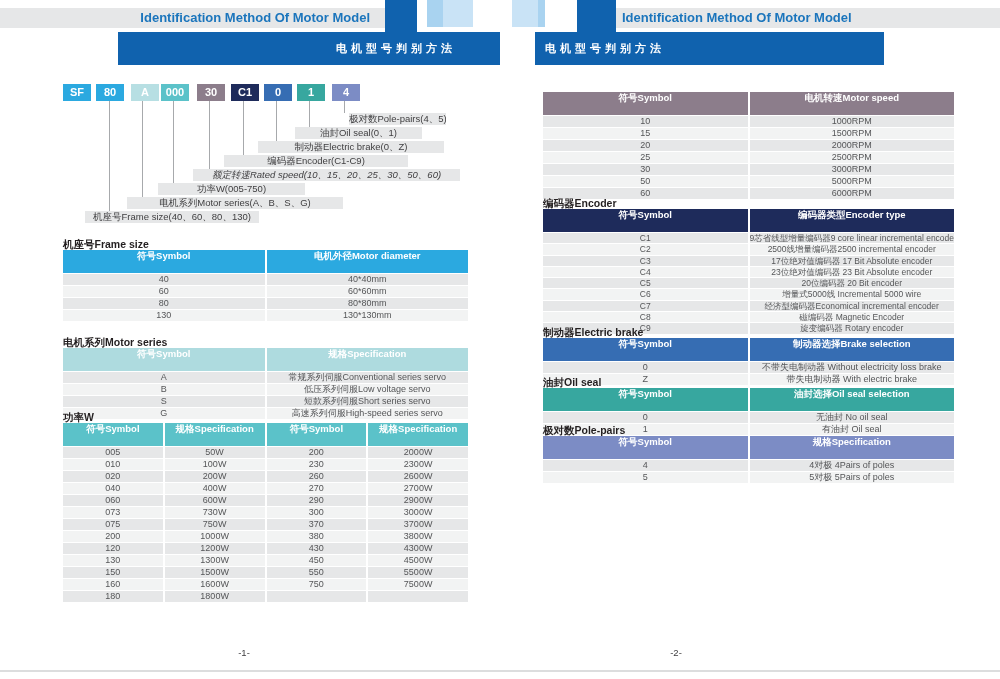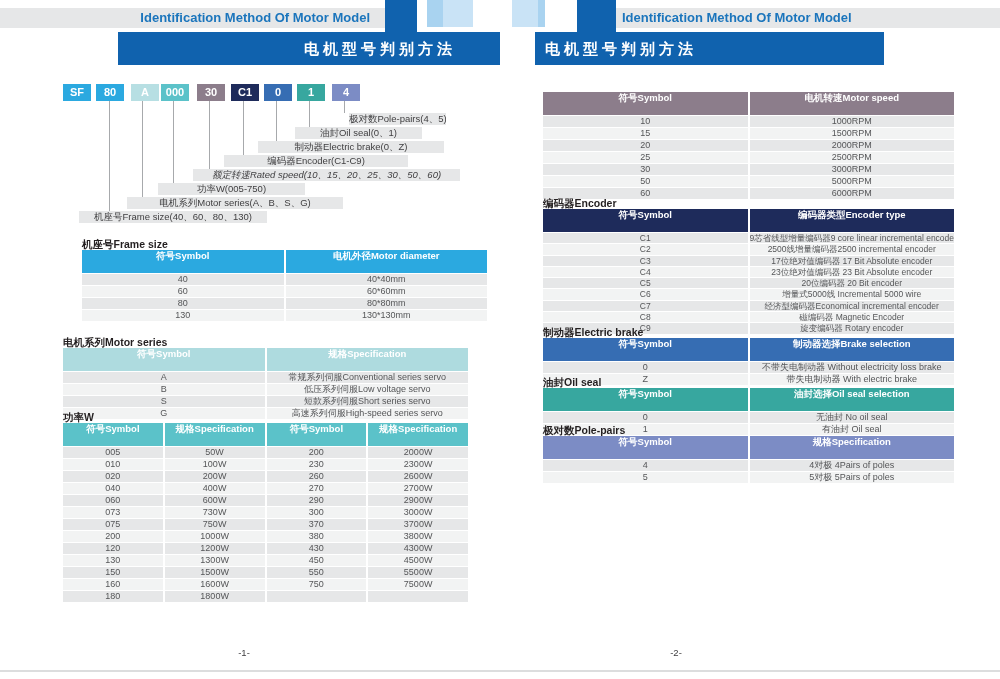--- a/index.html
+++ b/index.html
@@ -7,21 +7,21 @@
   #page { position:relative; width:1000px; height:679px; background:#fff; }
 
   
   .graybar { position:absolute; top:8px; height:20px; background:#E6E7E8; }
   .graybar.left { left:0; width:400px; }
   .graybar.right { left:597px; width:403px; }
   .entitle { position:absolute; top:0; width:100%; height:20px; line-height:20px; color:#1B75BC; font-weight:bold; font-size:13px; }
   .graybar.left .entitle { text-align:right; padding-right:30px; }
   .graybar.right .entitle { text-align:left; padding-left:25px; }
   .deco { position:absolute; top:0; }
-  .banner { position:absolute; top:32px; height:33px; background:#1062AE; color:#fff; font-weight:bold; font-size:15px; letter-spacing:4px; line-height:33px; }
+  .banner { position:absolute; top:32px; height:33px; background:#1062AE; color:#fff; font-weight:bold; font-size:11px; letter-spacing:4px; line-height:33px; }
   .banner.left { left:118px; width:382px; text-align:right; padding-right:44px; }
   .banner.right { left:535px; width:349px; text-align:left; padding-left:10px; }
 
   
   .codebox { position:absolute; top:84px; width:28px; height:17px; color:#fff; font-weight:bold; font-size:11px; text-align:center; line-height:17px; }
   .cline { position:absolute; width:1px; background:#A7A9AC; top:101px; }
   .clabel { position:absolute; height:12px; line-height:12px; background:#E6E7E8; color:#414042; font-size:9.5px; text-align:center; white-space:nowrap; overflow:hidden; }
 
   
   .tsection { position:absolute; }
@@ -87,23 +87,23 @@
   <div class="cline" style="left:309px;height:26px;"></div>
   <div class="cline" style="left:344px;height:12px;"></div>
 
   <div class="clabel" style="top:113px;left:333px;width:97px;margin-left:16px;">极对数Pole-pairs(4、5)</div>
   <div class="clabel" style="top:127px;left:295px;width:127px;">油封Oil seal(0、1)</div>
   <div class="clabel" style="top:141px;left:258px;width:186px;">制动器Electric brake(0、Z)</div>
   <div class="clabel" style="top:155px;left:224px;width:184px;">编码器Encoder(C1-C9)</div>
   <div class="clabel" style="top:169px;left:193px;width:267px;font-style:italic;">额定转速Rated speed(10、15、20、25、30、50、60)</div>
   <div class="clabel" style="top:183px;left:158px;width:147px;">功率W(005-750)</div>
   <div class="clabel" style="top:197px;left:127px;width:216px;">电机系列Motor series(A、B、S、G)</div>
-  <div class="clabel" style="top:211px;left:79px;width:188px;">机座号Frame size(40、60、80、130)</div>
-
-  <div class="tsection" style="left:63px;top:238px;width:405px;margin-left:19px;">
+  <div class="clabel" style="top:211px;left:85px;width:174px;">机座号Frame size(40、60、80、130)</div>
+
+  <div class="tsection" style="left:63px;top:238px;width:405px;">
     <div class="ttitle">机座号Frame size</div>
     <div class="tbl rh12">
         <div class="trow thead" style="background: rgb(43, 169, 224);">
           <div class="tcell">符号Symbol</div>
           <div class="tcell">电机外径Motor diameter</div>
         </div>
         <div class="trow tbody-row">
           <div class="tcell">40</div>
           <div class="tcell">40*40mm</div>
         </div>

